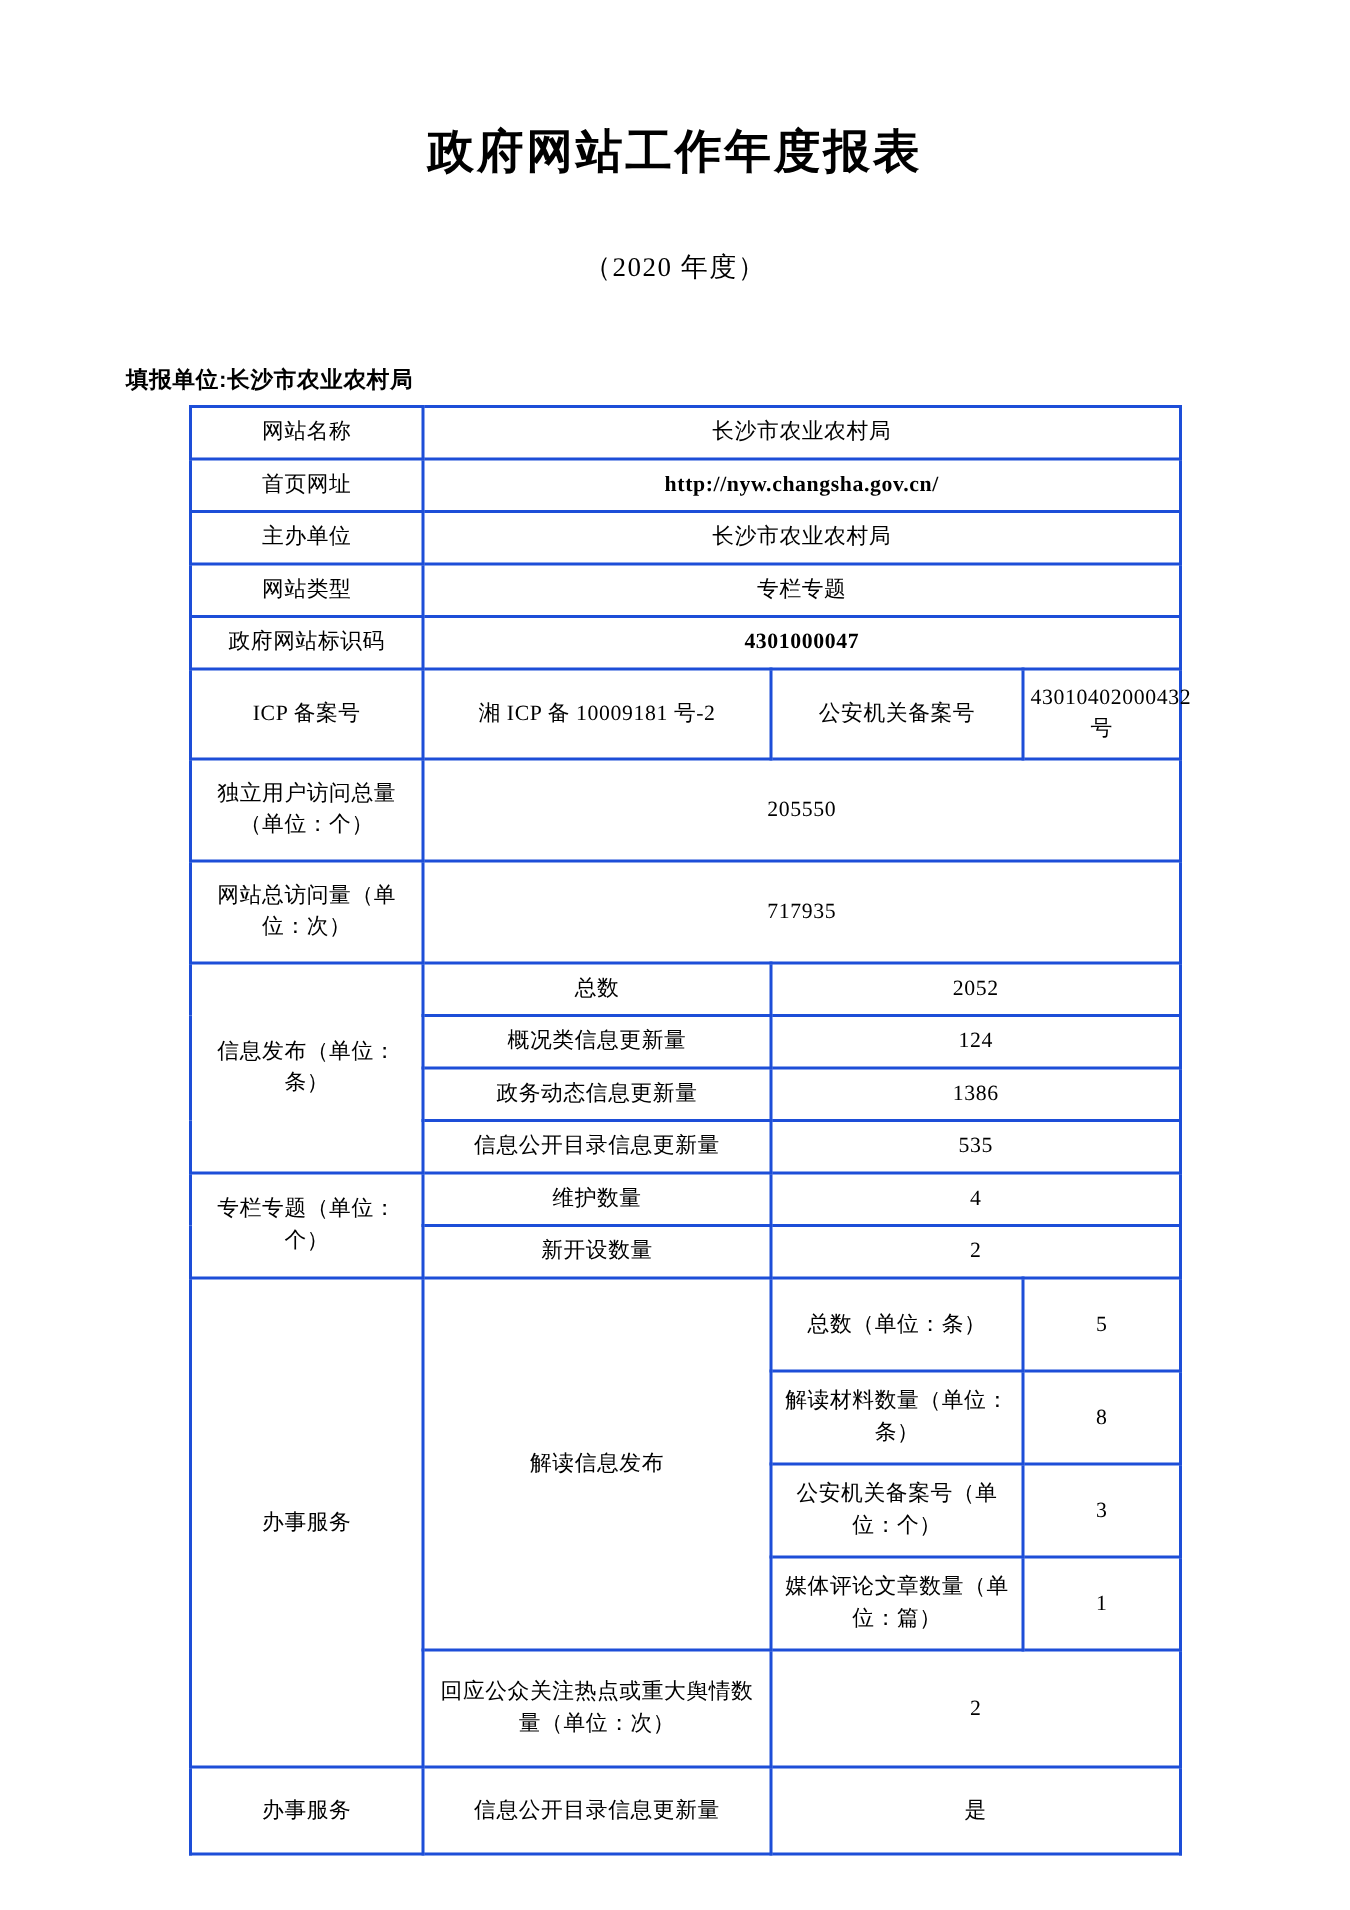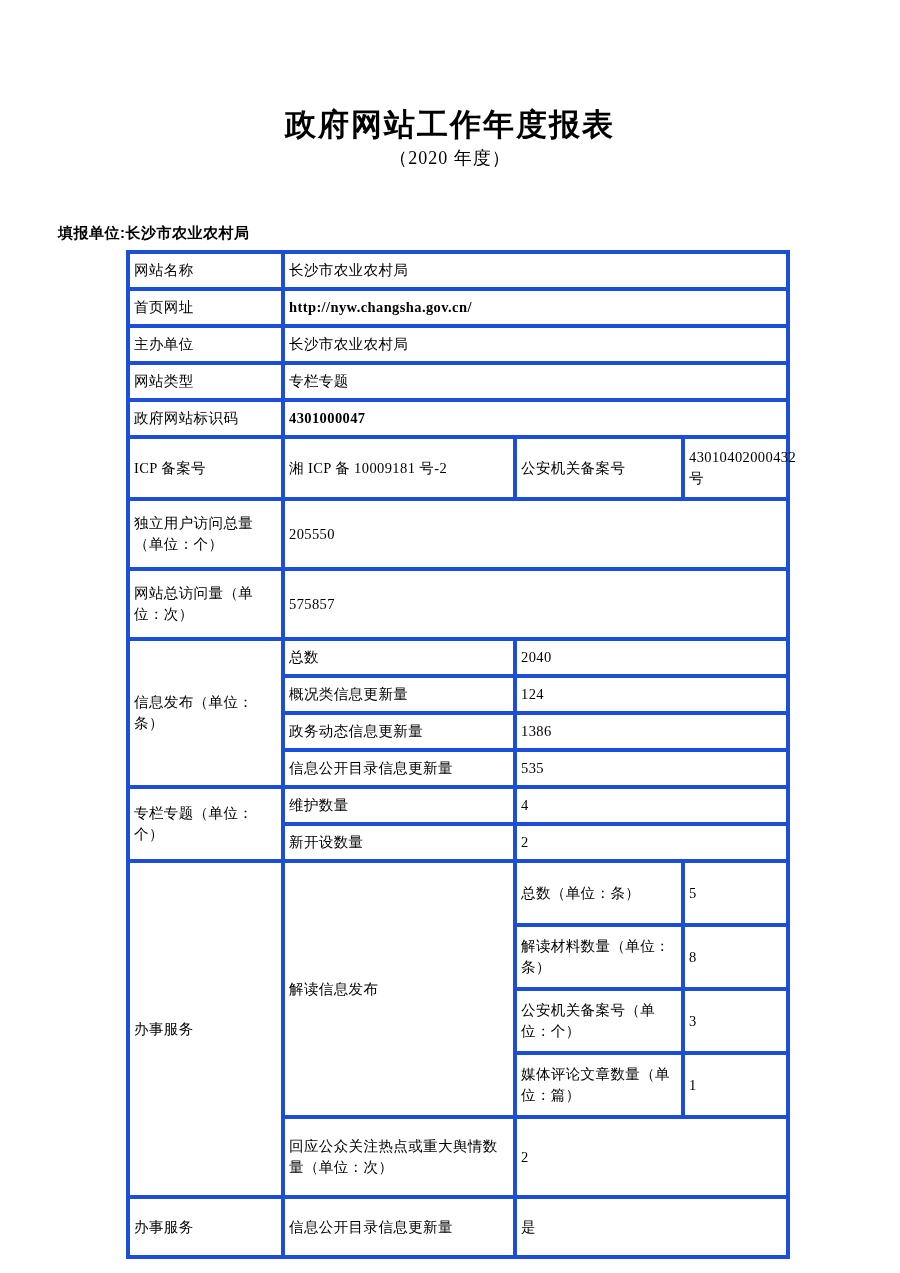--- a/index.html
+++ b/index.html
@@ -19,46 +19,47 @@
     height: 1273px;
     box-sizing: border-box;
     padding: 0;
     position: relative;
   }
   .doc-title {
     text-align: center;
     font-size: 31px;
     font-weight: bold;
     letter-spacing: 2px;
-    margin-top: 104px;
+    margin-top: 80px;
     font-family: "Liberation Sans", "DejaVu Sans", sans-serif;
   }
   .doc-subtitle {
     text-align: center;
     font-size: 18px;
+    margin-top: 44px;
     letter-spacing: 1px;
   }
   .filler-unit {
     margin-top: 54px;
-    margin-left: 58px;
+    margin-left: 84px;
     font-size: 15px;
     font-weight: bold;
     font-family: "Liberation Sans", "DejaVu Sans", sans-serif;
     letter-spacing: 0.5px;
   }
   table.report {
     border-collapse: collapse;
     margin-left: 126px;
     margin-top: 7px;
     width: 660px;
     table-layout: fixed;
   }
   table.report td {
-    border: 4px solid #1d4ed8;
-    text-align: left;
+    border: 2px solid #1d4ed8;
+    text-align: center;
     vertical-align: middle;
     font-size: 14.5px;
     padding: 6px 4px;
     line-height: 1.45;
     letter-spacing: 0.4px;
   }
   td.mono {
     font-family: "Liberation Serif", "DejaVu Serif", serif;
     letter-spacing: 1px;
     font-weight: bold;
@@ -107,27 +108,27 @@
         <td>湘 ICP 备 10009181 号-2</td>
         <td>公安机关备案号</td>
         <td>43010402000432 号</td>
       </tr>
       <tr>
         <td style="height:54px" class="two-line">独立用户访问总量（单位：个）</td>
         <td colspan="3">205550</td>
       </tr>
       <tr>
         <td style="height:54px" class="two-line">网站总访问量（单位：次）</td>
-        <td colspan="3">575857</td>
+        <td colspan="3">717935</td>
       </tr>
 
       <tr>
         <td rowspan="4" class="two-line">信息发布（单位：条）</td>
         <td>总数</td>
-        <td colspan="2">2040</td>
+        <td colspan="2">2052</td>
       </tr>
       <tr>
         <td>概况类信息更新量</td>
         <td colspan="2">124</td>
       </tr>
       <tr>
         <td>政务动态信息更新量</td>
         <td colspan="2">1386</td>
       </tr>
       <tr>

